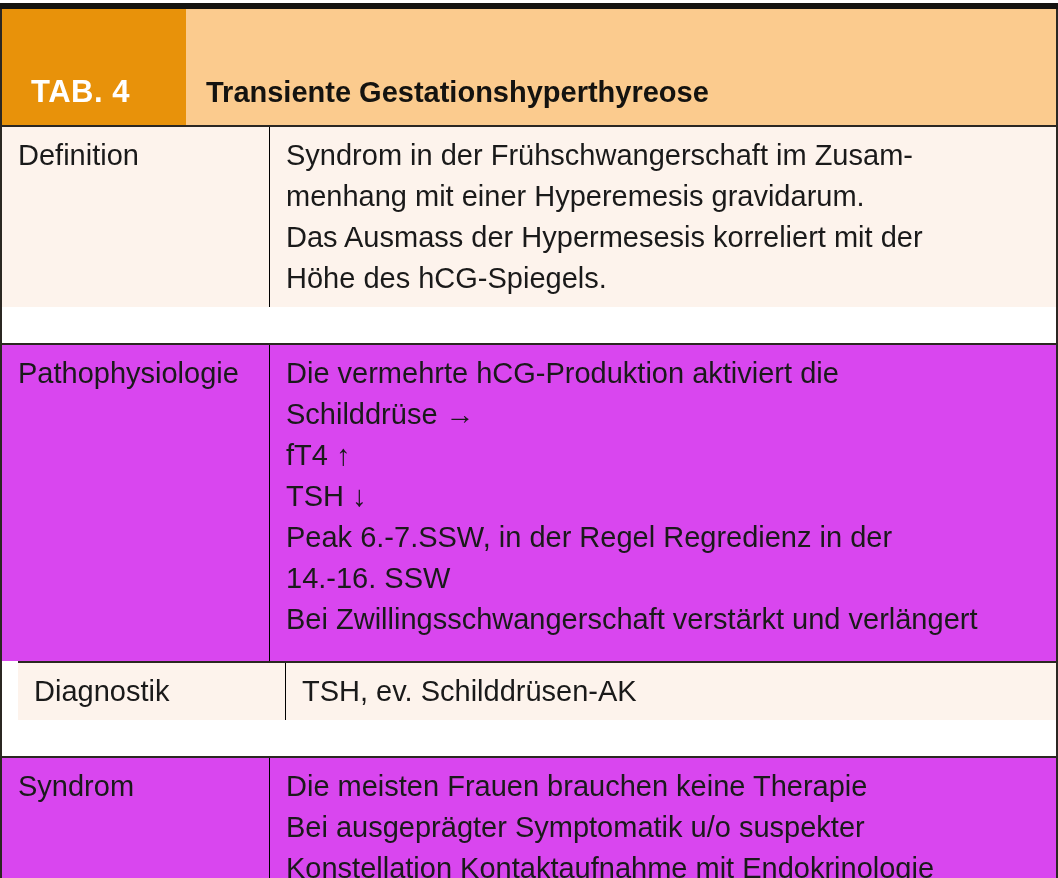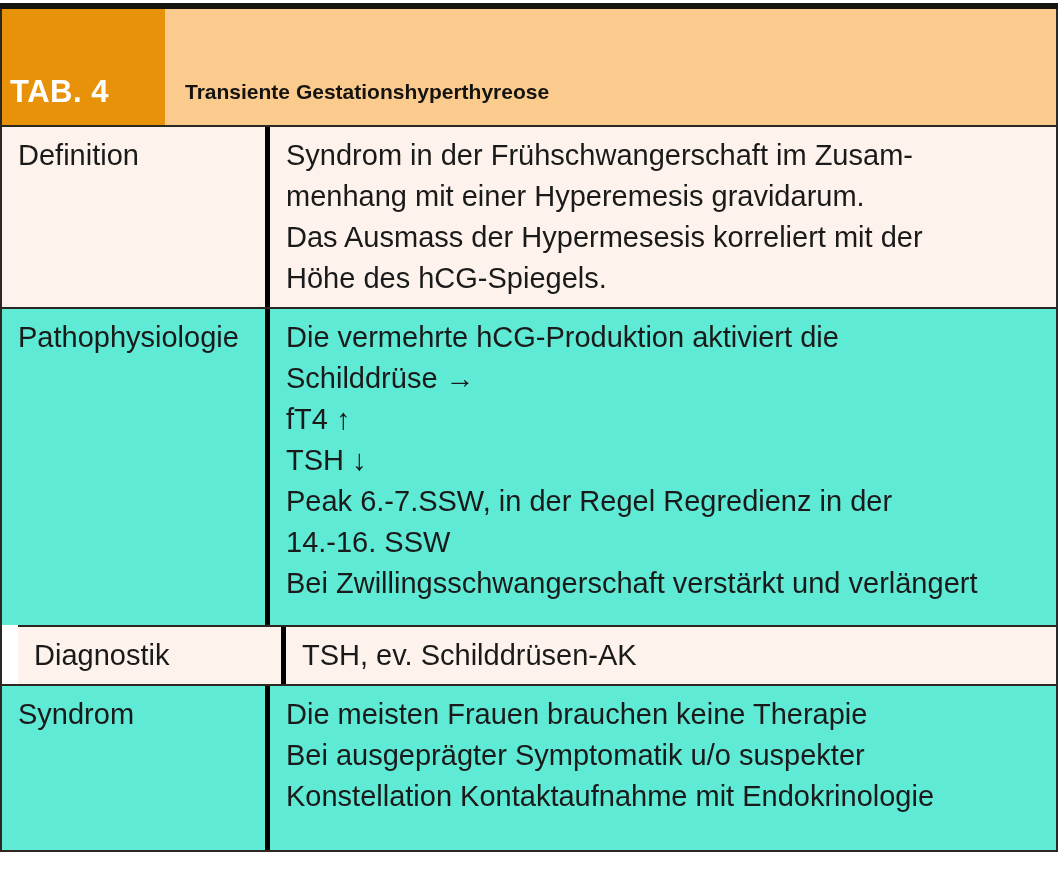--- a/index.html
+++ b/index.html
@@ -21,58 +21,58 @@
     border: 2px solid #2b2722;
     border-top: none;
     box-sizing: border-box;
   }
   .tab-header {
     display: flex;
     height: 116px;
     box-sizing: border-box;
   }
   .tag-box {
-    width: 163px;
+    width: 184px;
     background: #e8920a;
     display: flex;
     align-items: flex-end;
-    padding: 0 0 16px 8px;
+    padding: 0 0 16px 29px;
     box-sizing: border-box;
   }
   .tag-box span {
     color: #ffffff;
     font-weight: bold;
     font-size: 31px;
     line-height: 34px;
     letter-spacing: 0.5px;
   }
   .title-band {
     flex: 1;
     background: #fbcb8e;
     display: flex;
     align-items: flex-end;
     padding: 0 10px 16px 20px;
     box-sizing: border-box;
   }
   .title-band span {
     color: #141310;
     font-weight: bold;
-    font-size: 21px;
+    font-size: 29px;
     line-height: 34px;
   }
   .tab-row {
     display: flex;
     border-top: 2px solid #2b2722;
     box-sizing: border-box;
   }
   .row-light { background: #fdf3ec; }
-  .row-dark  { background: #5eead4; }
+  .row-dark  { background: #d946ef; margin-top: 36px; }
   .cell-label {
     width: 268px;
-    border-right: 5px solid #000000;
+    border-right: 1px solid #000000;
     box-sizing: border-box;
     padding: 8px 10px 8px 16px;
     font-size: 29px;
     line-height: 41px;
   }
   .cell-content {
     flex: 1;
     box-sizing: border-box;
     padding: 8px 14px 8px 16px;
     font-size: 29px;

